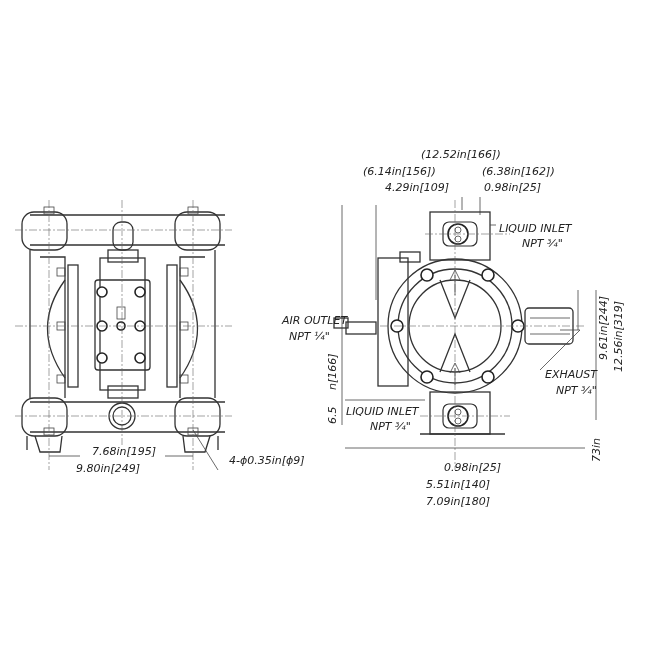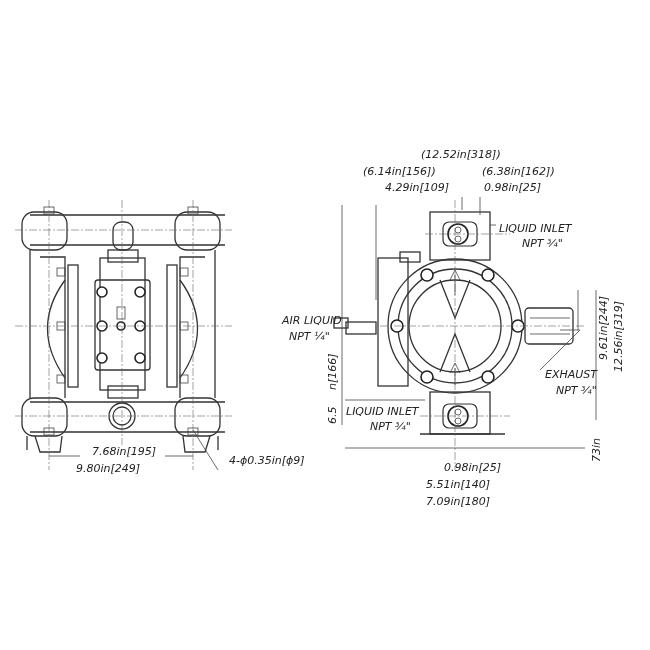--- a/index.html
+++ b/index.html
@@ -124,30 +124,30 @@
 
     <path class="thin" d="M540 370 L580 330 L560 330"></path>
     <path class="thin" d="M490 225 L496 225"></path>
   </g>
 </svg>
 
 <div class="lbl" style="left:92px;top:445px;">7.68in[195]</div>
 <div class="lbl" style="left:76px;top:462px;">9.80in[249]</div>
 <div class="lbl" style="left:229px;top:454px;">4-ϕ0.35in[ϕ9]</div>
 
-<div class="lbl" style="left:421px;top:148px;">(12.52in[318])</div>
+<div class="lbl" style="left:421px;top:148px;">(12.52in[166])</div>
 <div class="lbl" style="left:363px;top:165px;">(6.14in[156])</div>
 <div class="lbl" style="left:482px;top:165px;font-style:italic;">(6.38in[162])</div>
 <div class="lbl" style="left:385px;top:181px;">4.29in[109]</div>
 <div class="lbl" style="left:484px;top:181px;">0.98in[25]</div>
 
 <div class="lbl" style="left:499px;top:222px;">LIQUID INLET</div>
 <div class="lbl" style="left:522px;top:237px;">NPT ¾"</div>
 
-<div class="lbl" style="left:282px;top:314px;">AIR LIQUID</div>
+<div class="lbl" style="left:282px;top:314px;">AIR OUTLET</div>
 <div class="lbl" style="left:289px;top:330px;">NPT ¼"</div>
 
 <div class="lbl" style="left:545px;top:368px;">EXHAUST</div>
 <div class="lbl" style="left:556px;top:384px;">NPT ¾"</div>
 
 <div class="lbl" style="left:346px;top:405px;">LIQUID INLET</div>
 <div class="lbl" style="left:370px;top:420px;">NPT ¾"</div>
 
 <div class="lbl rot" style="left:597px;top:360px;">9.61in[244]</div>
 <div class="lbl rot" style="left:612px;top:372px;">12.56in[319]</div>

